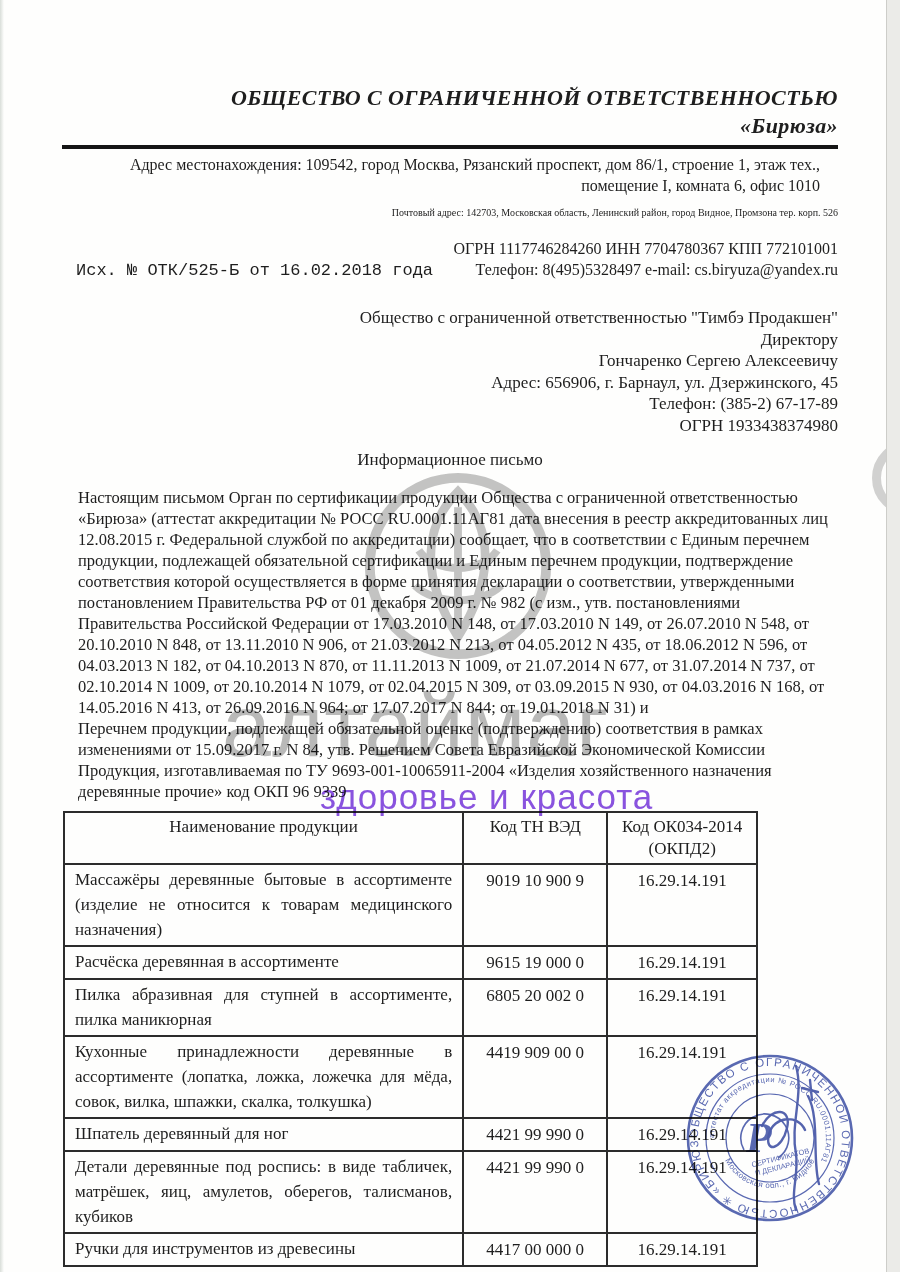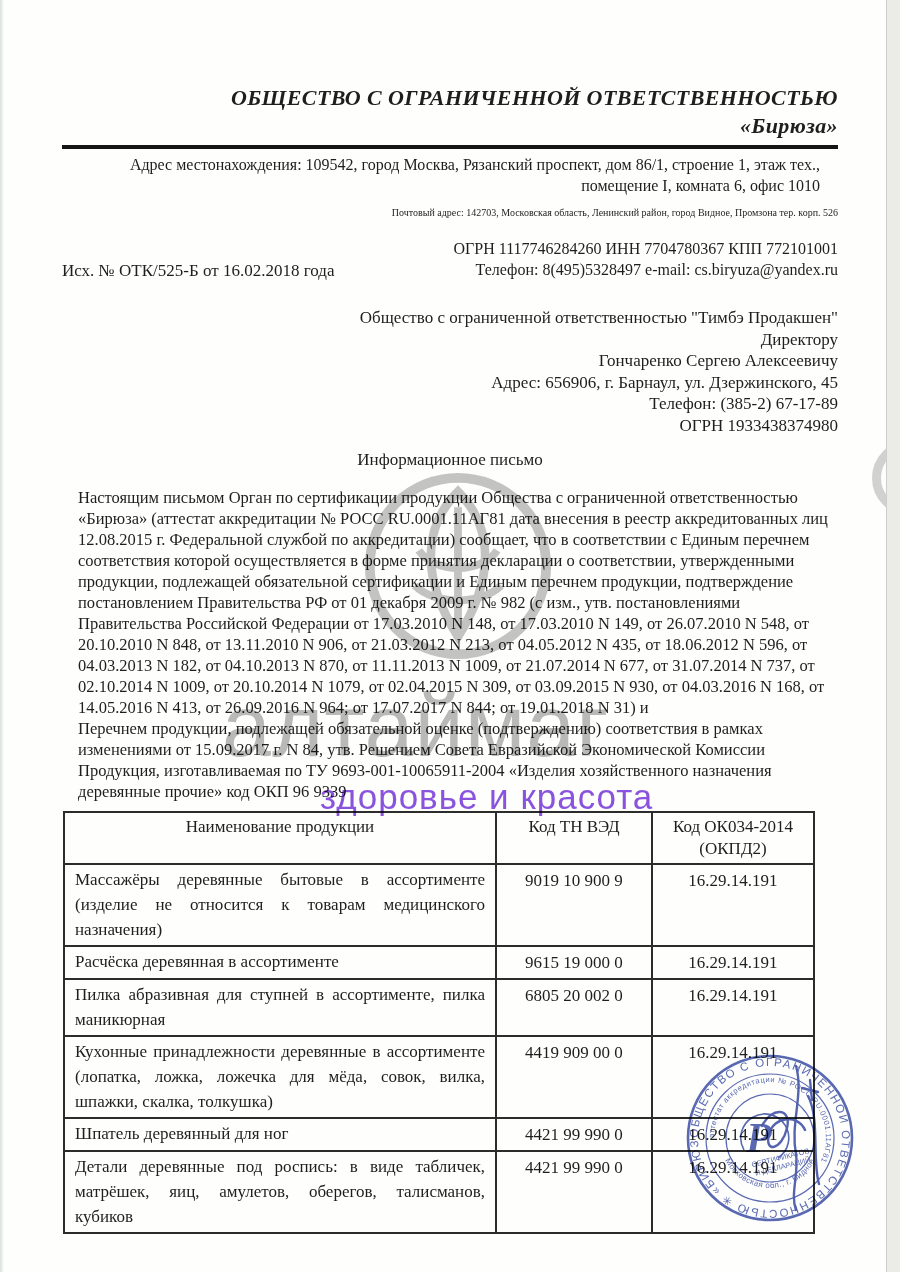--- a/index.html
+++ b/index.html
@@ -16,34 +16,34 @@
 
   
   .letterhead{position:absolute; top:40px; left:62px; width:776px; text-align:right;margin-top:44px;}
   .org-line{font-size:22px; font-weight:bold; font-style:italic; line-height:28px; letter-spacing:.4px;}
   .head-rule{height:4px; background:#151515; margin-top:5px;}
   .addr{font-size:16px; line-height:21px; margin:5px auto 0; max-width:740px;}
   .addr2{font-size:10px; line-height:21px; margin-top:6px;}
   .reg{font-size:16px; line-height:21px; margin-top:15px;}
   .contacts{font-size:16px; line-height:21px;}
 
-  .outgoing{position:absolute; top:261px; left:62px; font-size:17px;}
+  .outgoing{position:absolute; top:261px; left:76px; font-size:17px;font-family:Liberation Mono, monospace;}
 
   .recipient{position:absolute; top:307px; right:62px; width:620px;
     text-align:right; font-size:17px; line-height:21.6px;}
 
   .subject{position:absolute; top:450px; left:62px; width:776px;
     text-align:center; font-size:17px;}
 
   .body-text{position:absolute; top:487px; left:78px; width:780px;
     font-size:16.5px; line-height:21px;}
   .body-text div{white-space:nowrap;}
 
   
-  .tbl-wrap{position:absolute; top:811px; left:63px; width:752px; z-index:1;}
+  .tbl-wrap{position:absolute; top:811px; left:63px; width:695px; z-index:1;}
   table{border-collapse:collapse; width:100%; table-layout:fixed;}
   table, th, td{border:2px solid #2c2c2c;}
   th{font-weight:normal; font-size:17px; line-height:22px; padding:3px 6px;
      text-align:center; vertical-align:top;}
   td{font-size:17px; line-height:25px; vertical-align:top;}
   td.name{ text-align:justify; padding:2px 10px 3px 10px;}
   td.code{ text-align:center; padding:3px 2px;}
 
   
   .wm{position:absolute; z-index:3; pointer-events:none; mix-blend-mode:multiply;}
@@ -85,22 +85,22 @@
     <div>Телефон: (385-2) 67-17-89</div>
     <div>ОГРН 1933438374980</div>
   </div>
 
   <div class="subject">Информационное письмо</div>
 
   <div class="body-text">
     <div>Настоящим письмом Орган по сертификации продукции Общества с ограниченной ответственностью</div>
     <div>«Бирюза» (аттестат аккредитации № РОСС RU.0001.11АГ81 дата внесения в реестр аккредитованных лиц</div>
     <div>12.08.2015 г. Федеральной службой по аккредитации) сообщает, что в соответствии с Единым перечнем</div>
+    <div>продукции, подлежащей обязательной сертификации и Единым перечнем продукции, подтверждение</div>
     <div>соответствия которой осуществляется в форме принятия декларации о соответствии, утвержденными</div>
-    <div>продукции, подлежащей обязательной сертификации и Единым перечнем продукции, подтверждение</div>
     <div>постановлением Правительства РФ от 01 декабря 2009 г. № 982 (с изм., утв. постановлениями</div>
     <div>Правительства Российской Федерации от 17.03.2010 N 148, от 17.03.2010 N 149, от 26.07.2010 N 548, от</div>
     <div>20.10.2010 N 848, от 13.11.2010 N 906, от 21.03.2012 N 213, от 04.05.2012 N 435, от 18.06.2012 N 596, от</div>
     <div>04.03.2013 N 182, от 04.10.2013 N 870, от 11.11.2013 N 1009, от 21.07.2014 N 677, от 31.07.2014 N 737, от</div>
     <div>02.10.2014 N 1009, от 20.10.2014 N 1079, от 02.04.2015 N 309, от 03.09.2015 N 930, от 04.03.2016 N 168, от</div>
     <div>14.05.2016 N 413, от 26.09.2016 N 964; от 17.07.2017 N 844; от 19.01.2018 N 31) и</div>
     <div>Перечнем продукции, подлежащей обязательной оценке (подтверждению) соответствия в рамках</div>
     <div>изменениями от 15.09.2017 г. N 84, утв. Решением Совета Евразийской Экономической Комиссии</div>
     <div>Продукция, изготавливаемая по ТУ 9693-001-10065911-2004 «Изделия хозяйственного назначения</div>
     <div>деревянные прочие» код ОКП 96 9339</div>
@@ -142,20 +142,25 @@
           <td class="code">16.29.14.191</td>
         </tr>
         <tr>
           <td class="name">Шпатель деревянный для ног</td>
           <td class="code">4421 99 990 0</td>
           <td class="code">16.29.14.191</td>
         </tr>
         <tr>
           <td class="name">Детали деревянные под роспись: в виде табличек, матрёшек, яиц, амулетов, оберегов, талисманов, кубиков</td>
           <td class="code">4421 99 990 0</td>
+          <td class="code">16.29.14.191</td>
+        </tr>
+        <tr>
+          <td class="name">Ручки для инструментов из древесины</td>
+          <td class="code">4417 00 000 0</td>
           <td class="code">16.29.14.191</td>
         </tr>
       </tbody>
     </table>
   </div>
 
   <svg class="wm wm-logo" width="196" height="196" viewBox="0 0 100 100" fill="none">
     <circle cx="50" cy="50" r="45" stroke="#949494" stroke-width="5"></circle>
     <path d="M50 12 C32 30 31 56 50 86 C69 56 68 30 50 12 Z" stroke="#949494" stroke-width="4.5"></path>
     <path d="M50 20 L50 82" stroke="#949494" stroke-width="4"></path>

